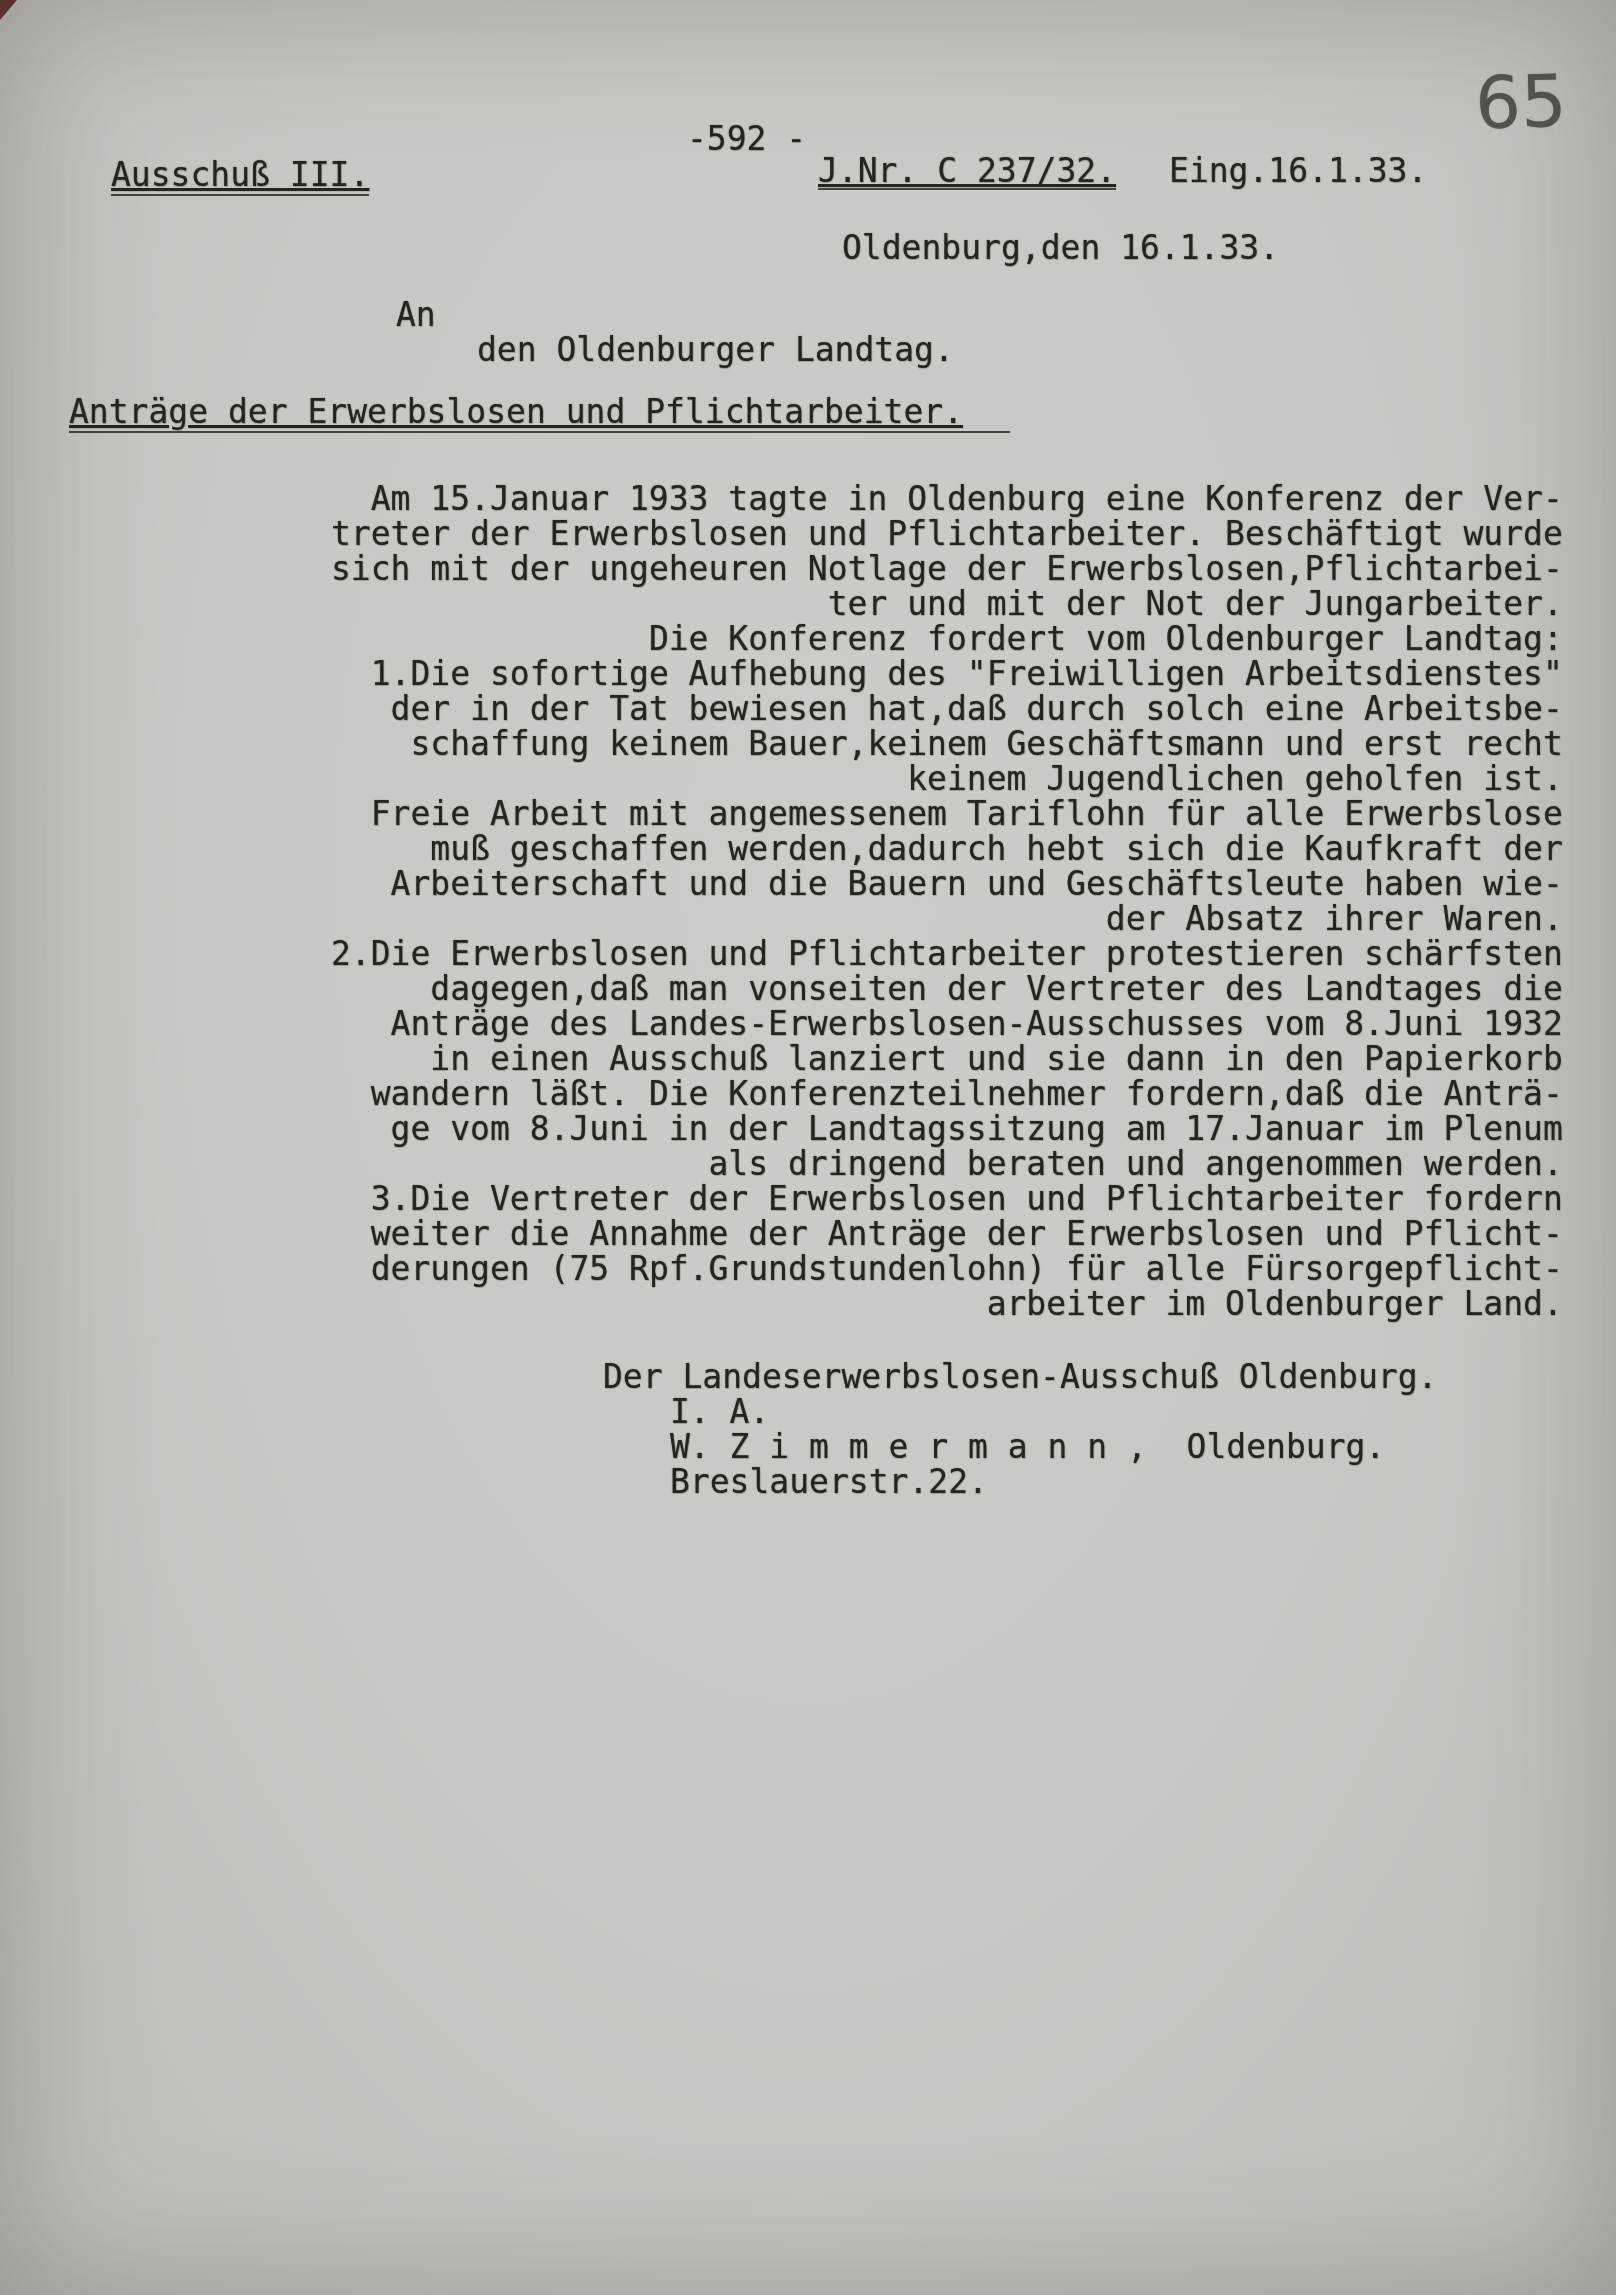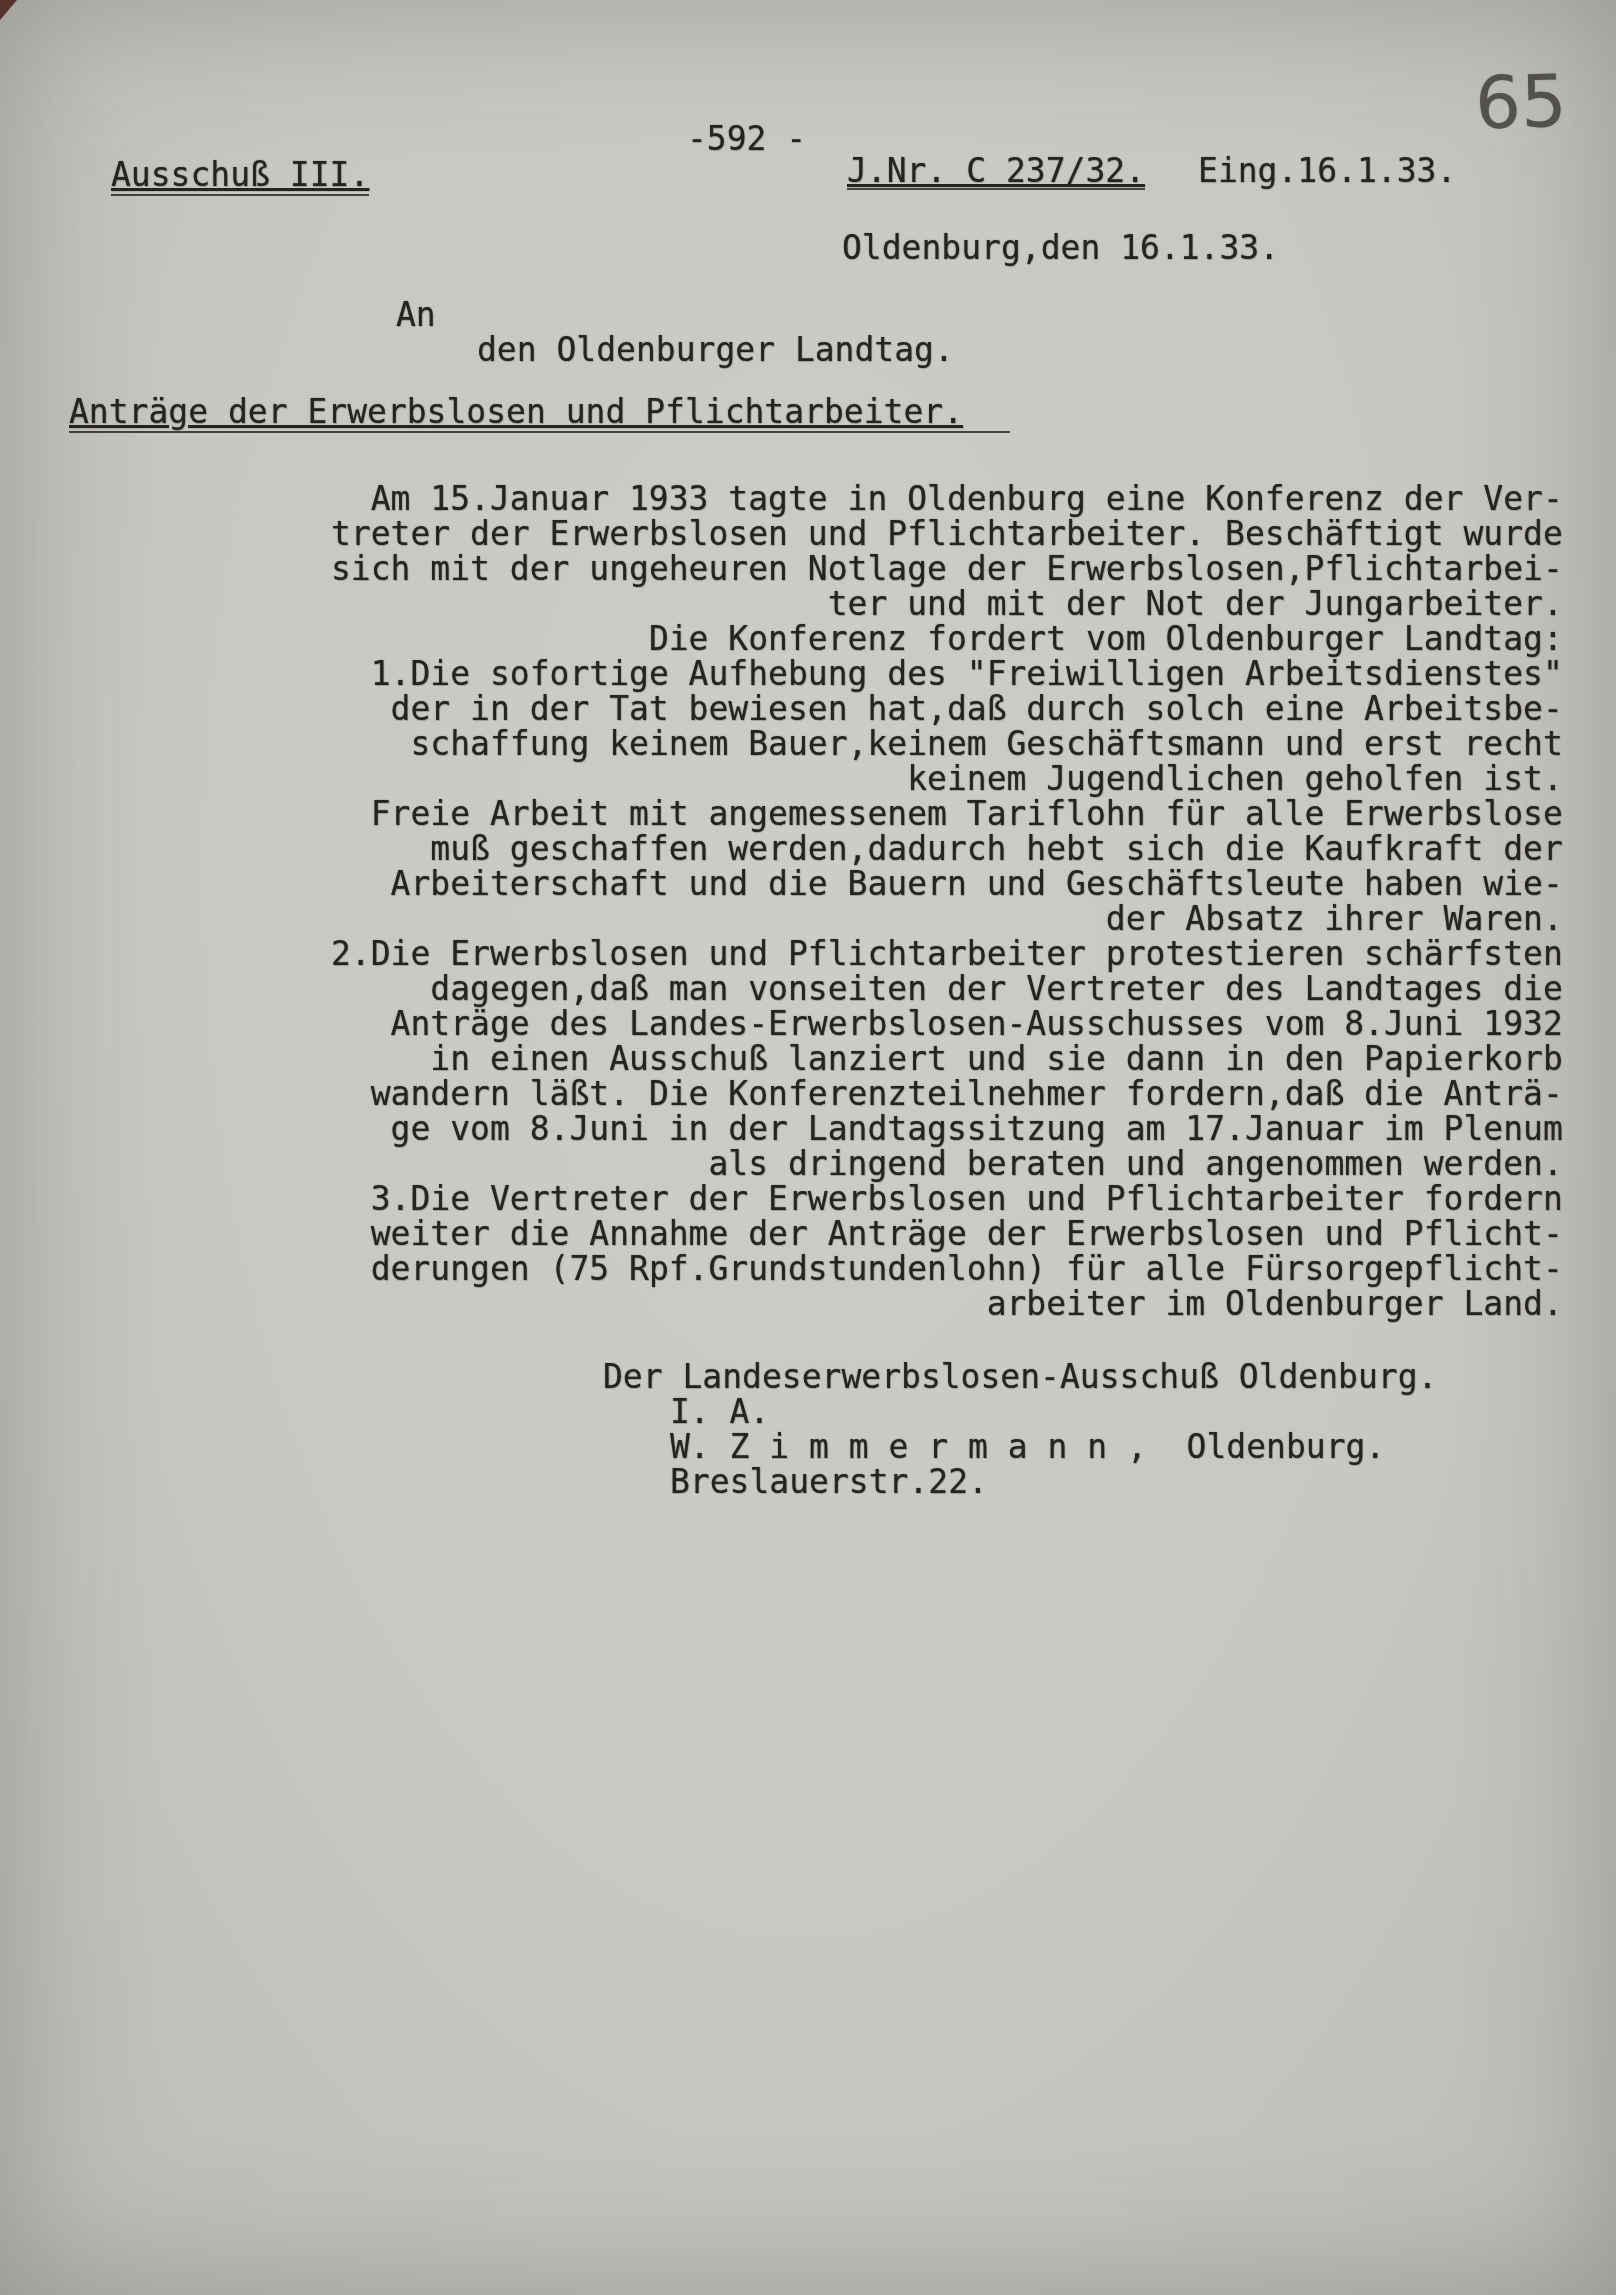--- a/index.html
+++ b/index.html
@@ -50,21 +50,21 @@
 
   .corner-mark {
     position: absolute;
     top: 0; left: 0;
     width: 0; height: 0;
     border-top: 20px solid #4d1712;
     border-right: 17.3px solid transparent;
     opacity: 0.85;
   }
 
-  .header-row { display: flex; margin-left: 29px; }
+  .header-row { display: flex; }
   .header-gap { display: inline-block; width: 53px; }
 
   .sig-indent { margin-left: 67px; }
 </style>
 </head>
 <body>
 
 <div class="page">
 
   <div class="corner-mark"></div>

